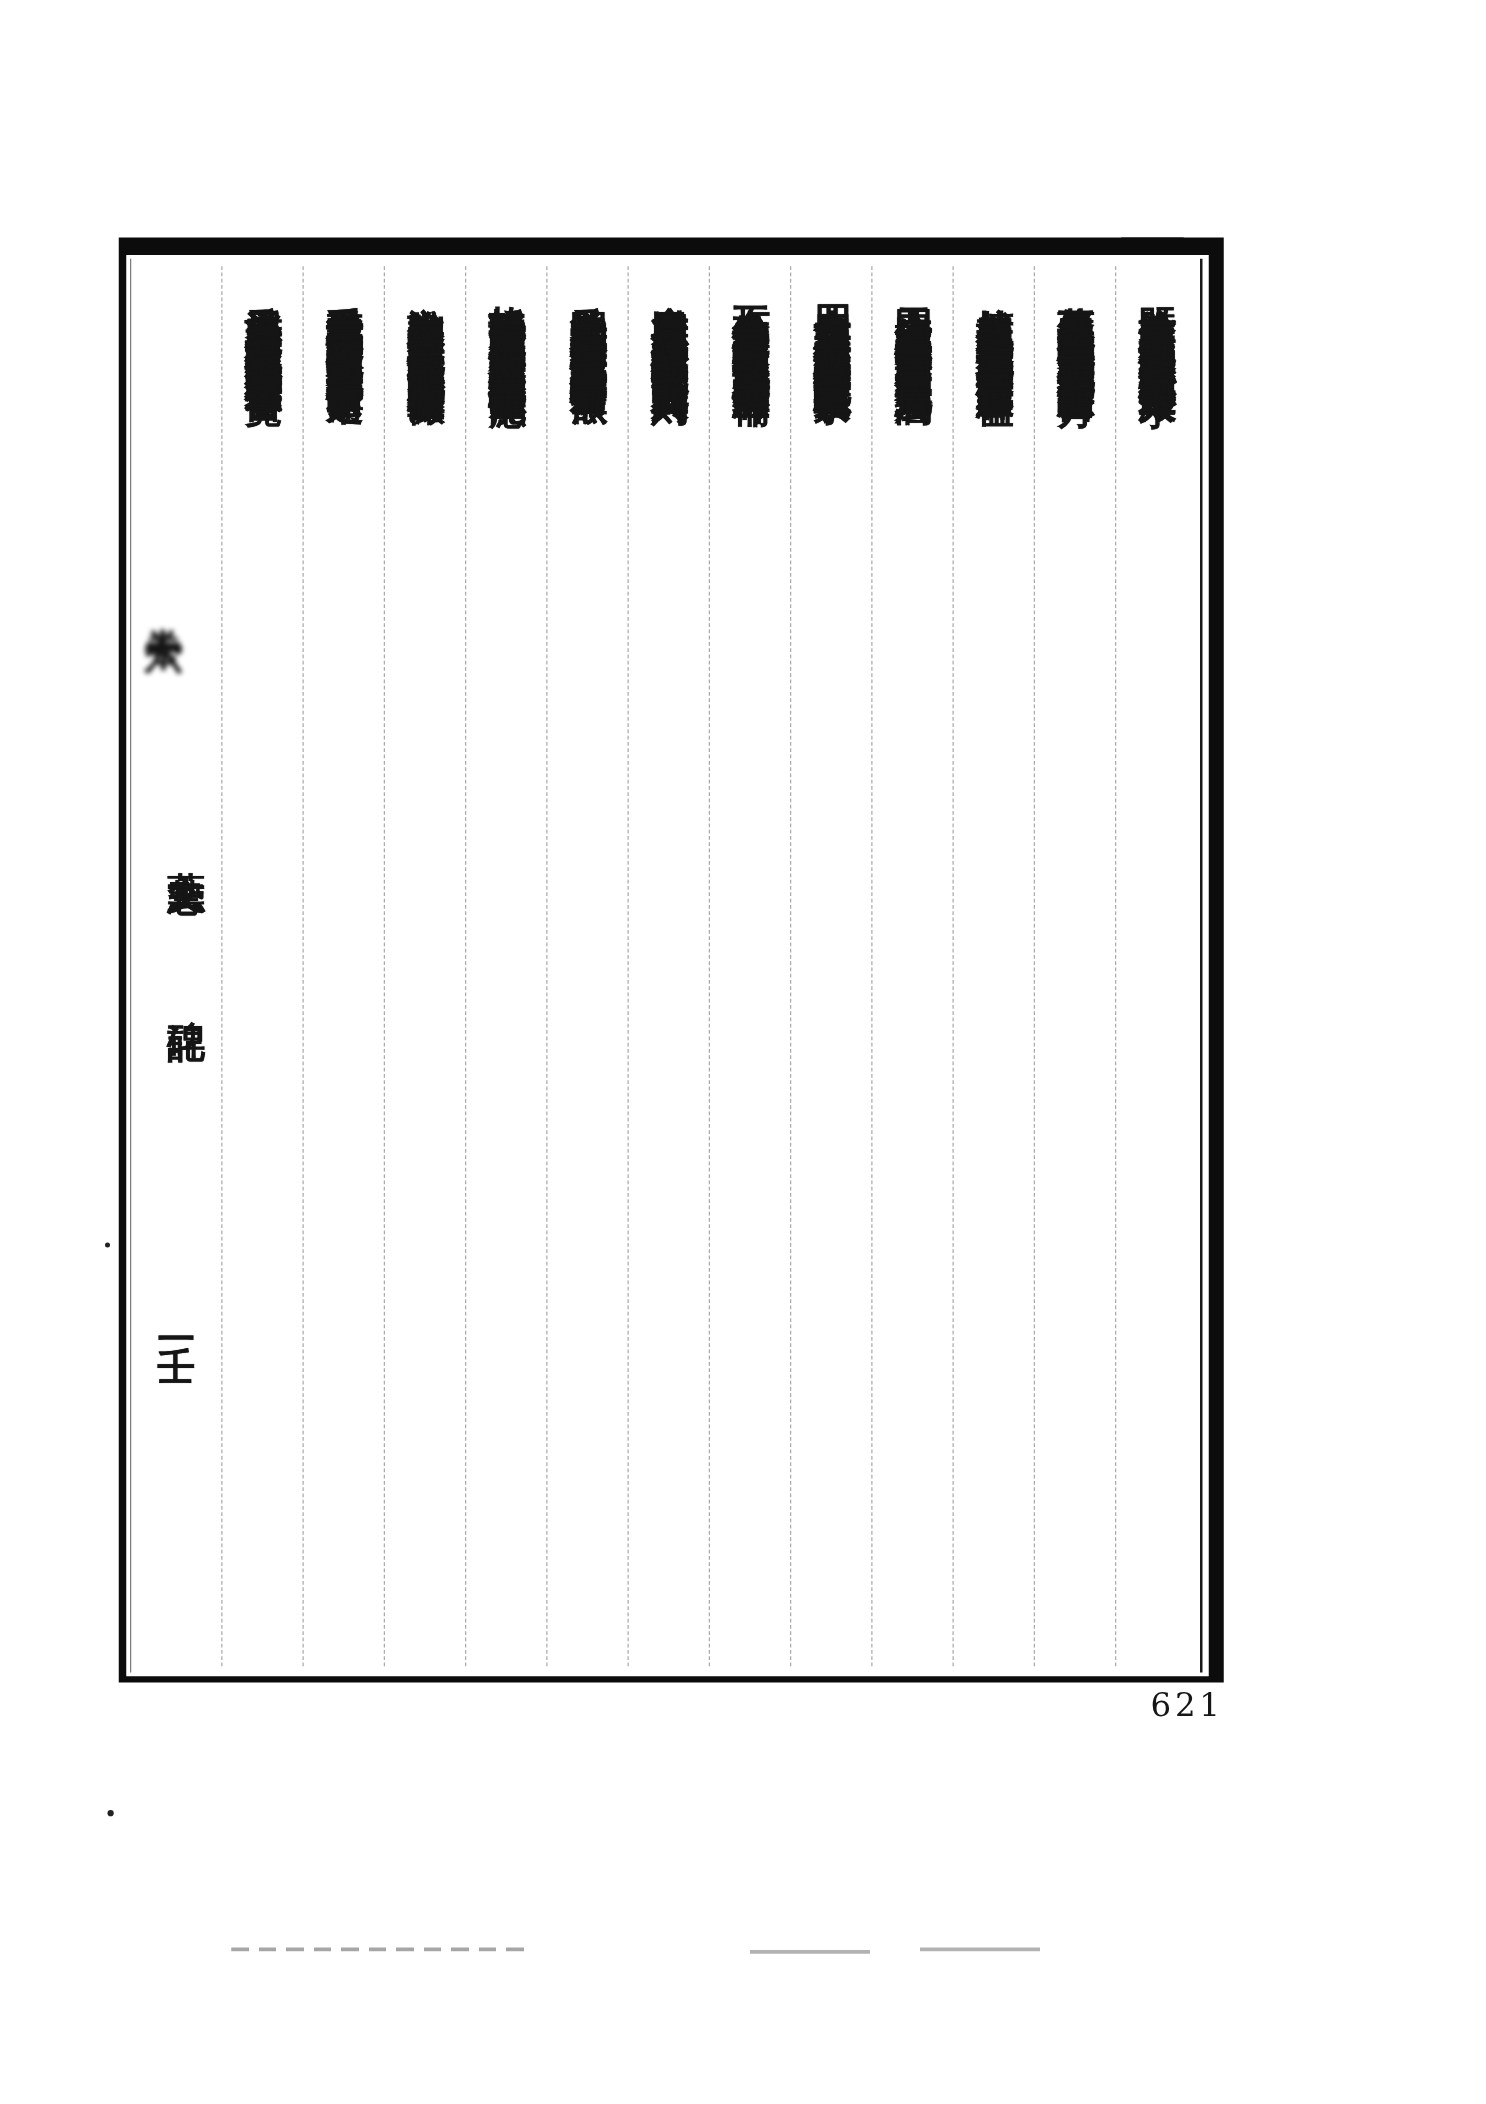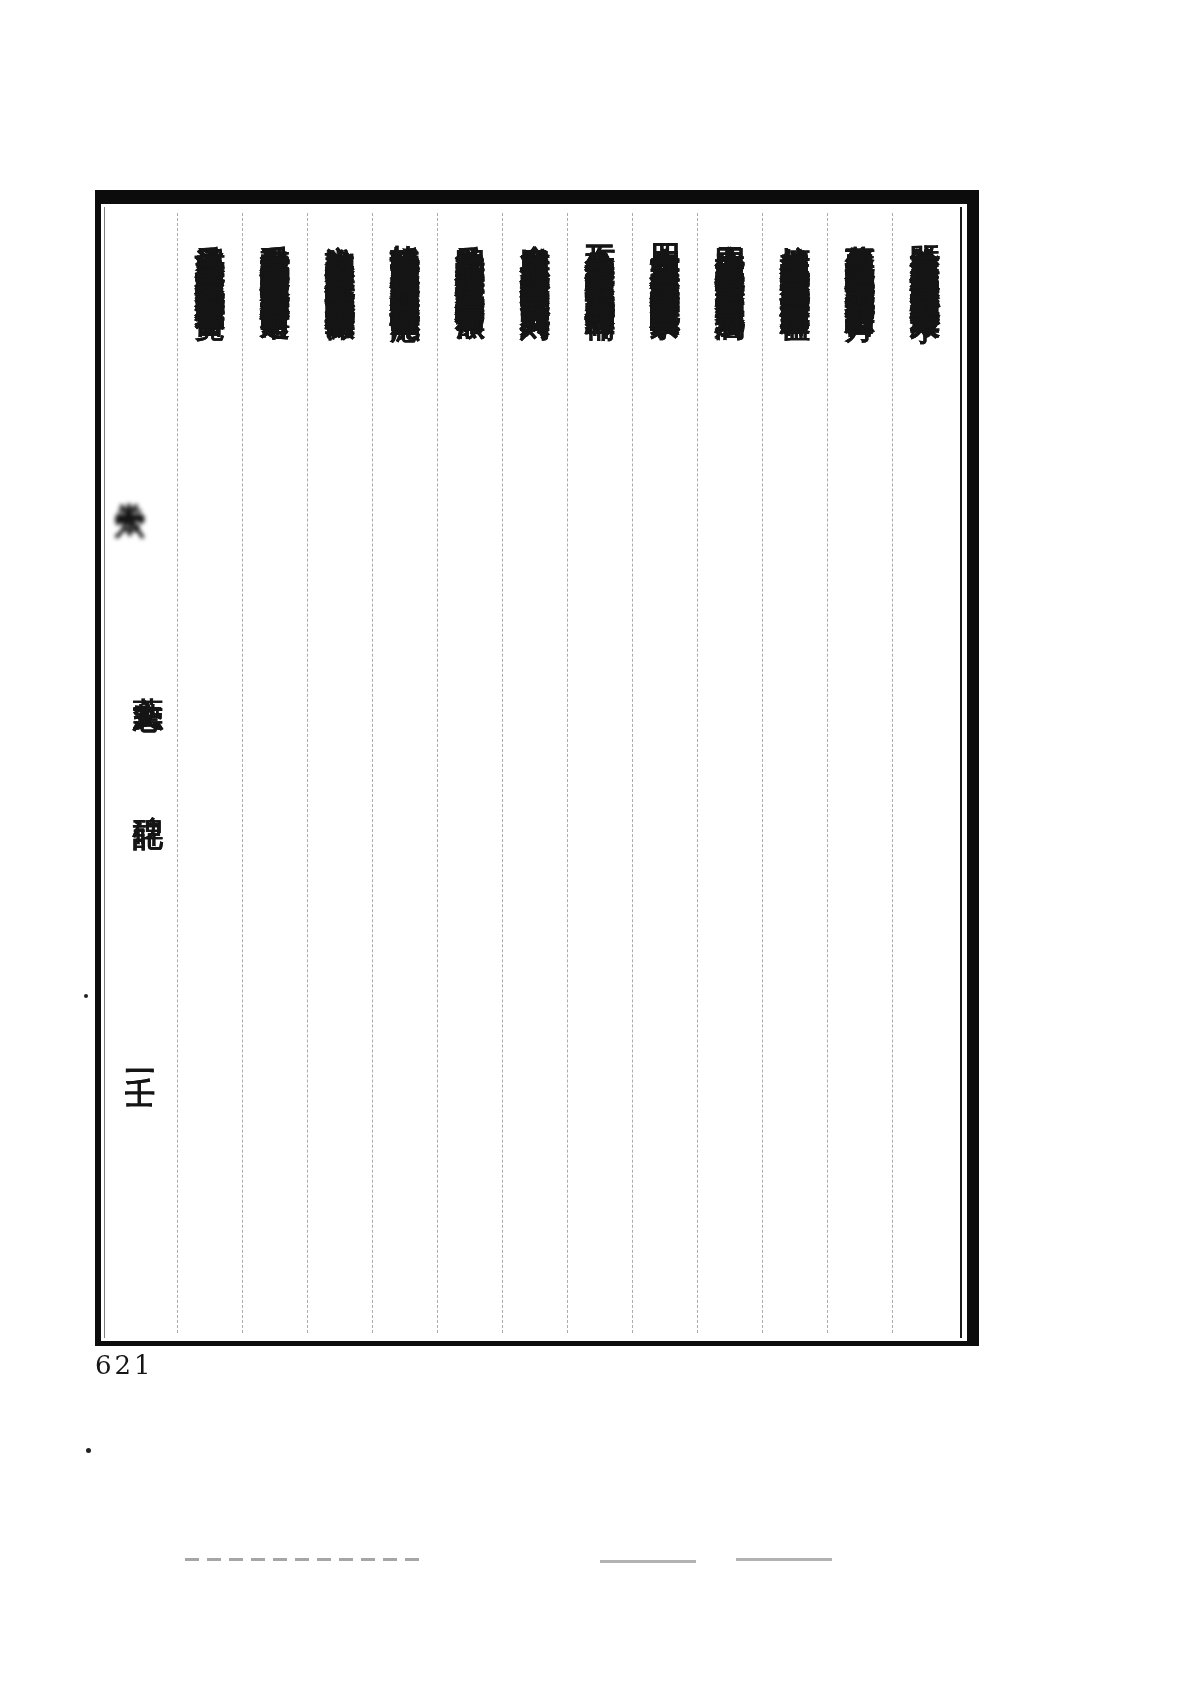--- a/index.html
+++ b/index.html
@@ -46,21 +46,21 @@
   .vtxt{writing-mode:vertical-rl;text-orientation:upright;position:absolute;}
   .smudge{
     top:258px;left:8px;font-size:42px;font-weight:900;
     letter-spacing:8px;filter:blur(2.2px);color:#000;
   }
   .spine-section{top:452px;left:26px;font-size:22px;font-weight:700;letter-spacing:3px;}
   .spine-subsection{top:572px;left:26px;font-size:22px;font-weight:700;letter-spacing:3px;}
   .spine-folio{top:832px;left:18px;font-size:28px;font-weight:700;letter-spacing:4px;filter:blur(.6px);}
   
   .pagenum{
-    position:absolute;top:1350px;left:95px;width:884px;text-align:left;
+    position:absolute;top:1350px;left:95px;width:884px;text-align:right;
     font-size:26px;letter-spacing:3px;font-weight:400;color:#161616;
   }
   
   .artifact{position:absolute;height:3px;background:none;}
   .artifact.dashes{
     background:repeating-linear-gradient(to right,
       rgba(0,0,0,.35) 0 14px, rgba(0,0,0,0) 14px 22px);
   }
   .artifact.solid{background:rgba(0,0,0,.30);}
   .speck{position:absolute;background:#222;border-radius:50%;}

